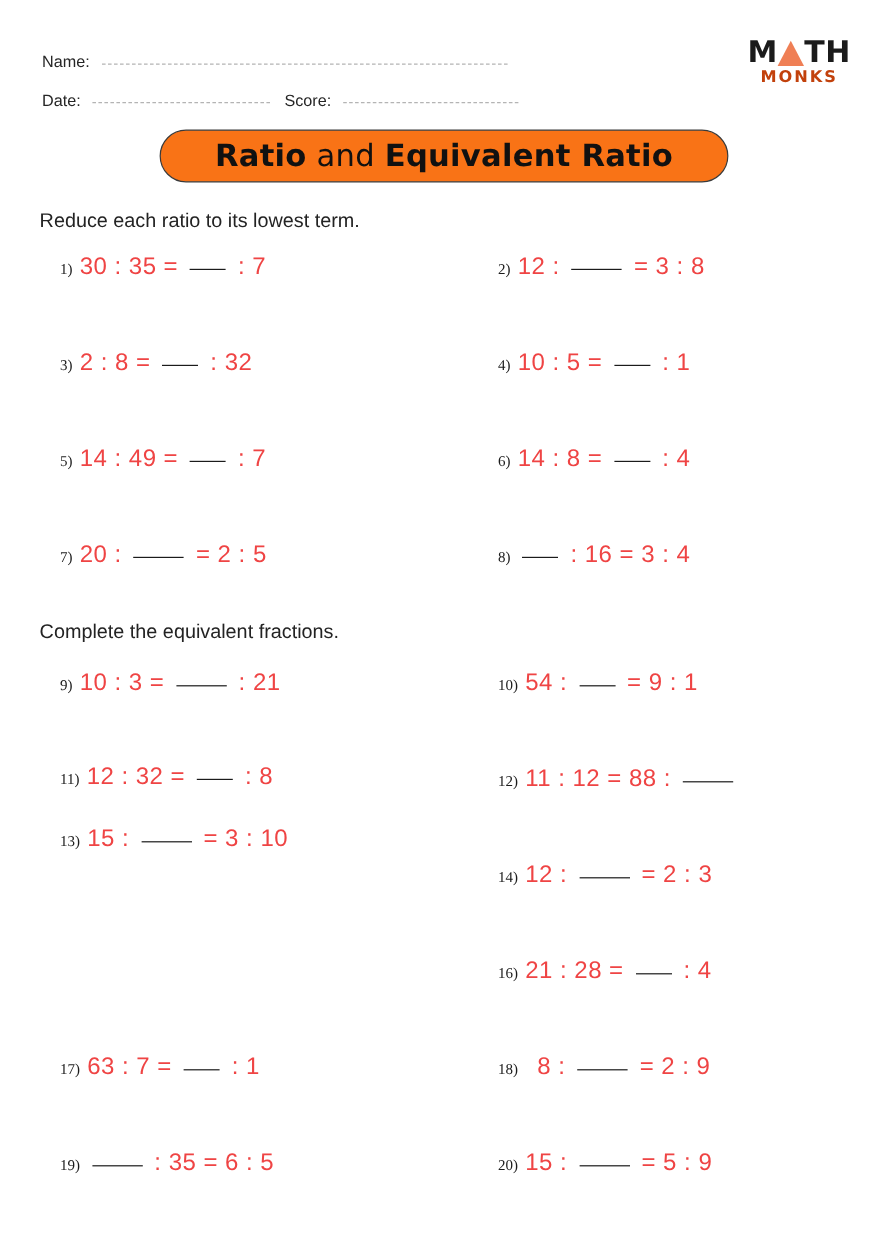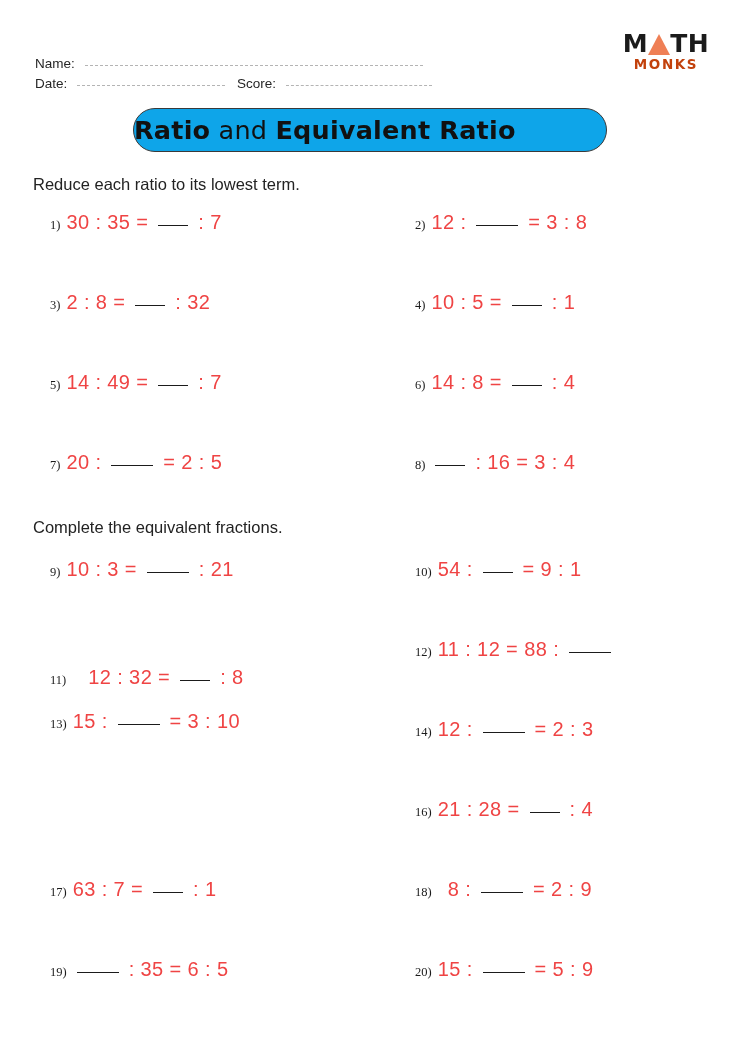--- a/index.html
+++ b/index.html
@@ -21,21 +21,21 @@
     position: absolute;
     top: 0; left: 0;
     width: 742px;
     height: 105px;
   }
   .field-row {
     position: absolute;
     display: flex;
     align-items: baseline;
   }
-  .field-row.name { left: 35px; top: 44px; margin-top: 12px; }
+  .field-row.name { left: 35px; top: 44px; }
   .field-row.date { left: 35px; top: 76px; }
   .field-row.score { left: 237px; top: 76px; }
 
   .field-label {
     font-size: 13.5px;
     color: #262626;
     font-family: "Liberation Sans", sans-serif;
     white-space: nowrap;
   }
   .dotline {
@@ -93,22 +93,22 @@
     position: absolute;
     left: 133px;
     top: 108px;
     width: 474px;
     height: 44px;
     box-sizing: border-box;
     border: 1.4px solid #3a3a3a;
     border-radius: 24px;
     display: flex;
     align-items: center;
-    justify-content: flex-start;
-    background: #0ea5e9;
+    justify-content: center;
+    background: #f97316;
   }
   .title-text {
     font-size: 25.5px;
     color: #111;
     font-family: "DejaVu Sans", sans-serif;
     white-space: nowrap;
     letter-spacing: 0.2px;
   }
   .title-text b { font-weight: bold; }
   .title-text span.reg { font-weight: normal; }
@@ -232,29 +232,29 @@
       <span class="p-body"><span></span><span class="blank s"></span><span> : 16 = 3 : 4</span></span>
     </div>
     <div class="problem" style="top: 558px; left: 50px;">
       <span class="p-num">9)</span>
       <span class="p-body"><span>10 : 3 = </span><span class="blank l"></span><span> : 21</span></span>
     </div>
     <div class="problem" style="top: 558px; left: 415px;">
       <span class="p-num">10)</span>
       <span class="p-body"><span>54 : </span><span class="blank s"></span><span> = 9 : 1</span></span>
     </div>
-    <div class="problem" style="top: 666px; left: 50px; gap: 16px;">
+    <div class="problem" style="top: 636px; left: 50px;">
       <span class="p-num">11)</span>
       <span class="p-body"><span>12 : 32 = </span><span class="blank s"></span><span> : 8</span></span>
     </div>
     <div class="problem" style="top: 638px; left: 415px; justify-content: flex-end;">
       <span class="p-num">12)</span>
       <span class="p-body"><span>11 : 12 = 88 : </span><span class="blank l"></span><span></span></span>
     </div>
-    <div class="problem" style="top: 710px; left: 50px;">
+    <div class="problem" style="top: 688px; left: 50px;">
       <span class="p-num">13)</span>
       <span class="p-body"><span>15 : </span><span class="blank l"></span><span> = 3 : 10</span></span>
     </div>
     <div class="problem" style="top: 718px; left: 415px;">
       <span class="p-num">14)</span>
       <span class="p-body"><span>12 : </span><span class="blank l"></span><span> = 2 : 3</span></span>
     </div>
     <div class="problem" style="top: 798px; left: 415px;">
       <span class="p-num">16)</span>
       <span class="p-body"><span>21 : 28 = </span><span class="blank s"></span><span> : 4</span></span>

